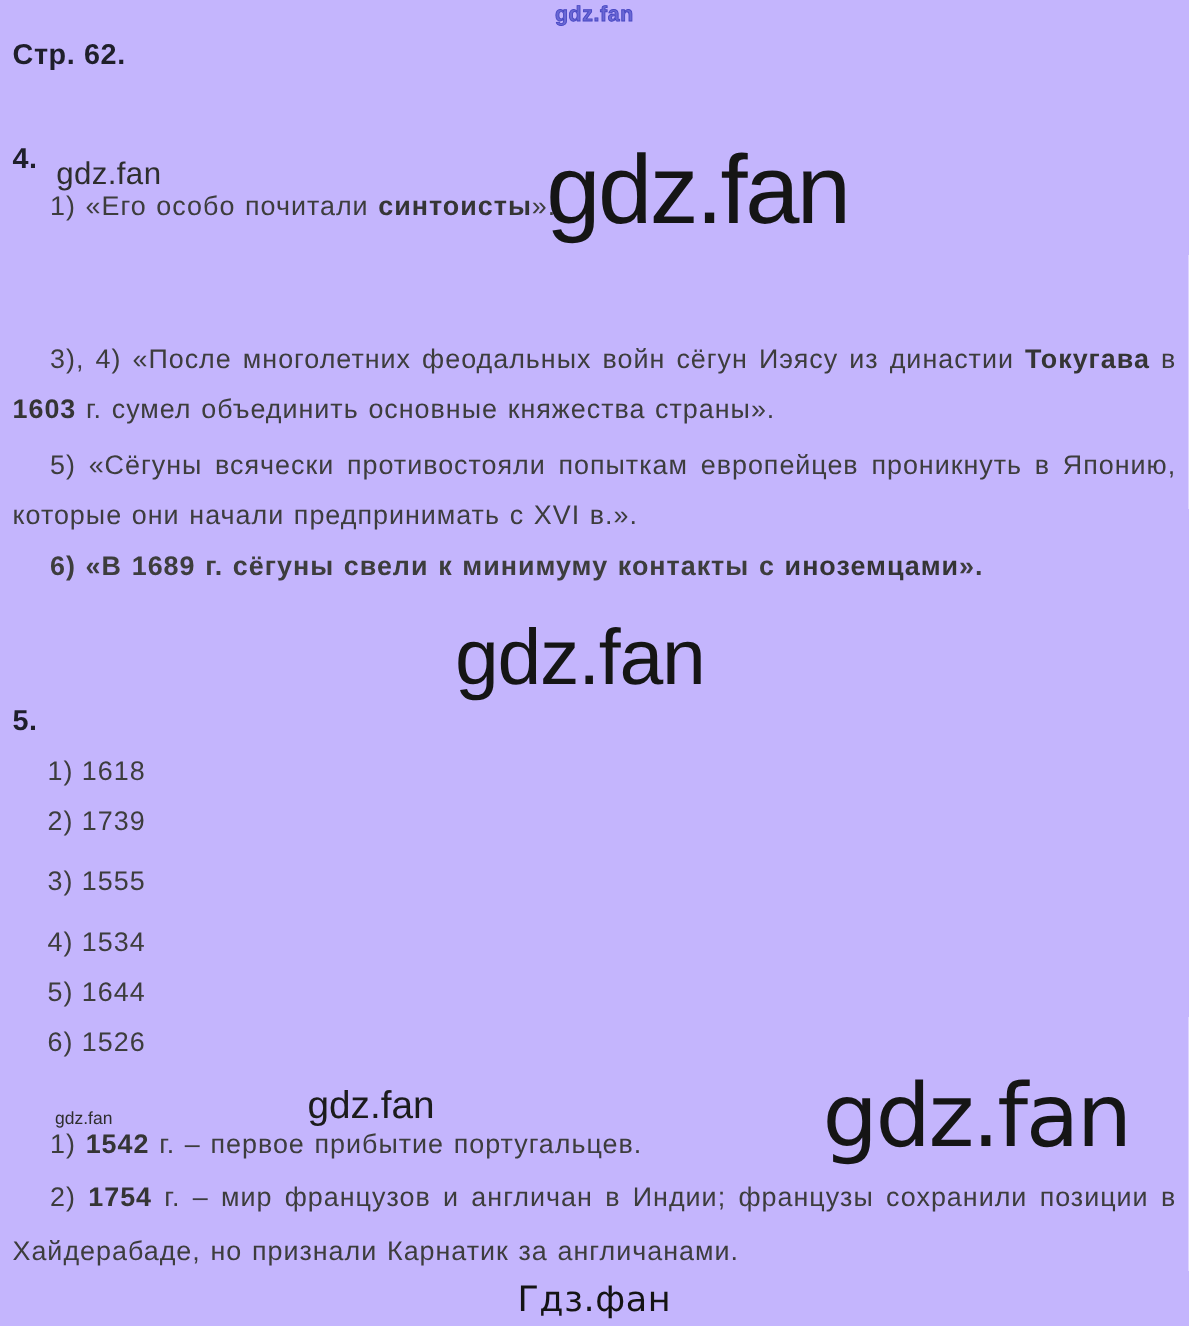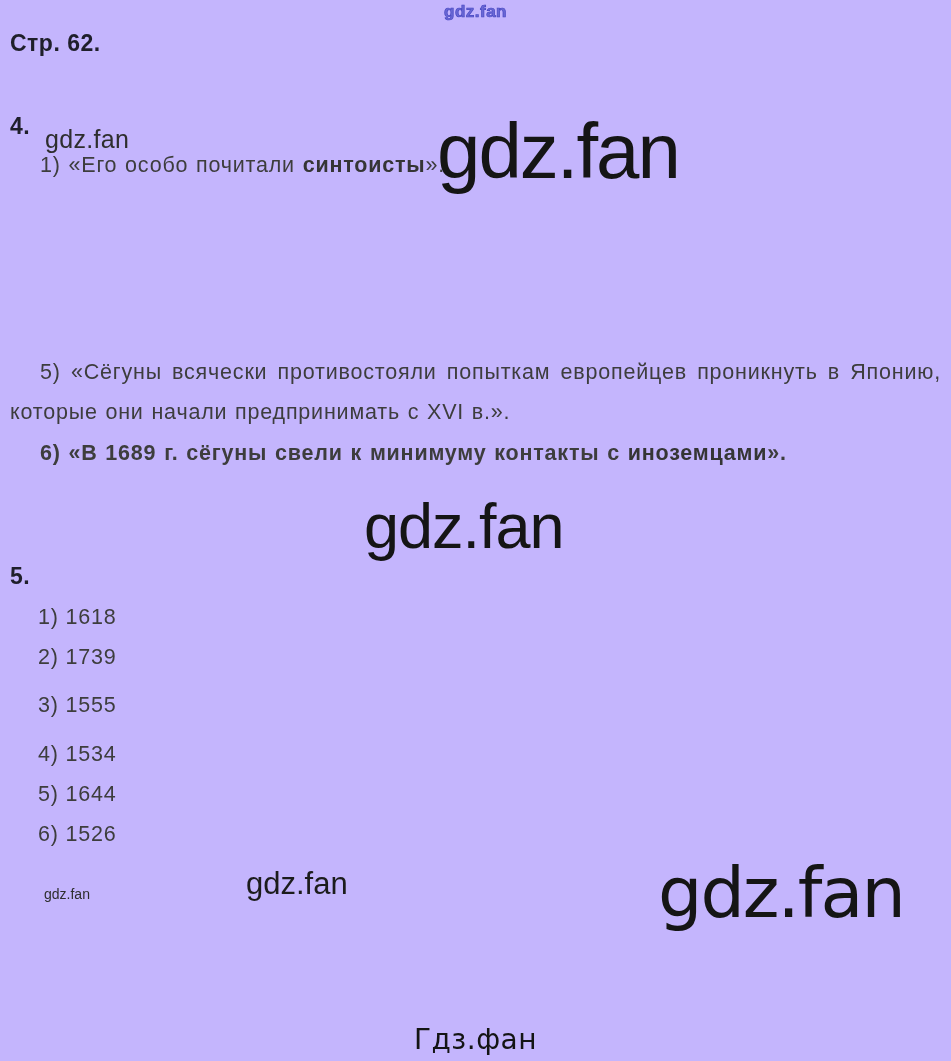--- a/index.html
+++ b/index.html
@@ -71,34 +71,37 @@
 
   <div class="hdr" id="hdr-page">Стр. 62.</div>
 
   <div class="hdr" id="hdr-4">4.</div>
 
   <div class="wm wm-s4-small">gdz.fan</div>
 
   <div class="wm wm-s4-large">gdz.fan</div>
 
   <div class="para" id="p4-1">1) «Его особо почитали <b>синтоисты</b>».</div>
+  <div class="para" id="p4-3">3), 4) «После многолетних феодальных войн сёгун Иэясу из династии <b>Токугава</b> в <b>1603</b> г. сумел объединить основные княжества страны».</div>
   <div class="para" id="p4-4">5) «Сёгуны всячески противостояли попыткам европейцев проникнуть в Японию, которые они начали предпринимать с XVI в.».</div>
   <div class="para" id="p4-5">6) «В 1689 г. сёгуны свели к минимуму контакты с <b>иноземцами</b>».</div>
 
   <div class="wm wm-mid">gdz.fan</div>
 
   <div class="hdr" id="hdr-5">5.</div>
 
   <div class="year" id="y1">1) 1618</div>
   <div class="year" id="y2">2) 1739</div>
   <div class="year" id="y3">3) 1555</div>
   <div class="year" id="y4">4) 1534</div>
   <div class="year" id="y5">5) 1644</div>
   <div class="year" id="y6">6) 1526</div>
 
   <div class="wm wm-b-small">gdz.fan</div>
   <div class="wm wm-b-med">gdz.fan</div>
   <div class="wm wm-b-large">gdz.fan</div>
 
+  <div class="para" id="pb-1">1) <b>1542</b> г. – первое прибытие португальцев.</div>
+  <div class="para" id="pb-2">2) <b>1754</b> г. – мир французов и англичан в Индии; французы сохранили позиции в Хайдерабаде, но признали Карнатик за англичанами.</div>
 
   <div class="footer-brand">Гдз.фан</div>
 
 </div>
 
 </body></html>

